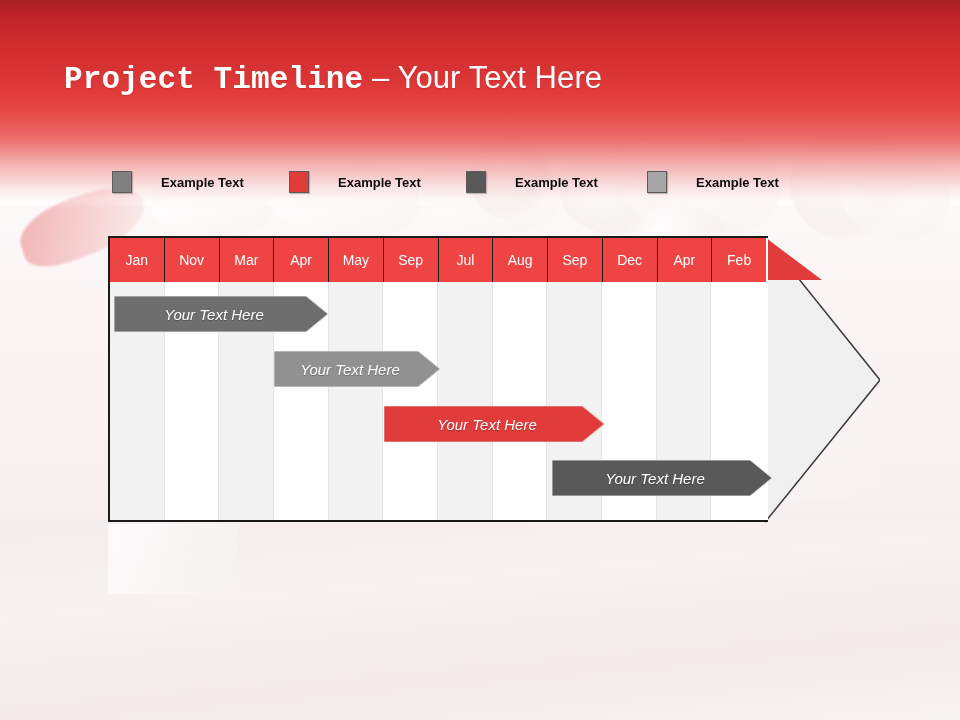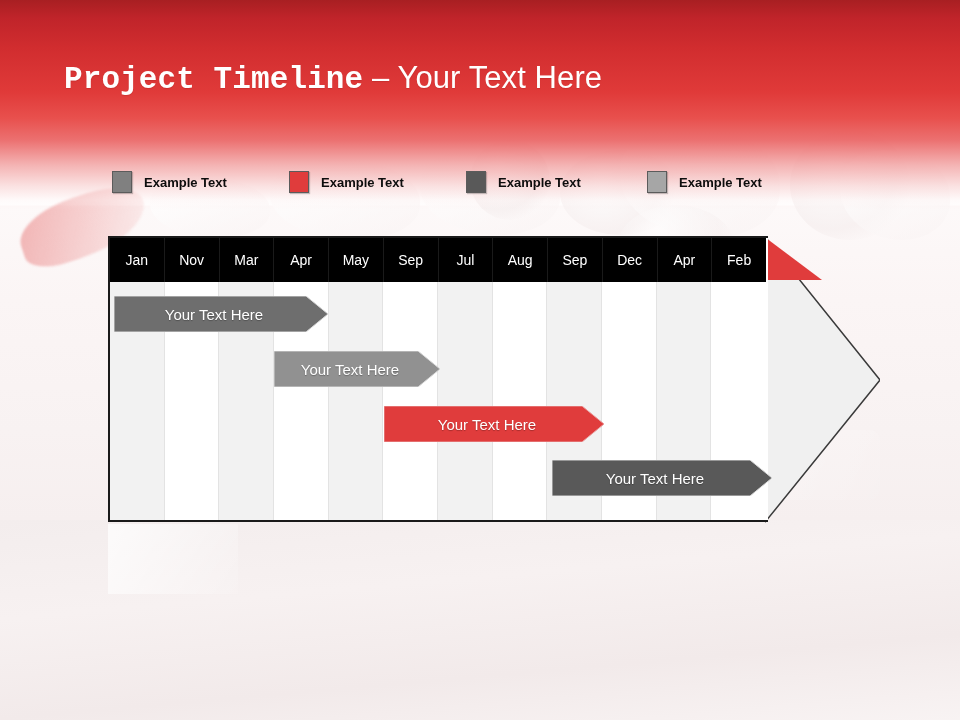--- a/index.html
+++ b/index.html
@@ -75,21 +75,21 @@
   .title .t-light { font-weight:normal; }
 
   
   .legend { position:absolute; left:0; top:168px; width:960px; height:28px; z-index:9; }
   .legend-item { position:absolute; top:0; height:28px; display:flex; align-items:center; }
   .legend-sw {
     width:20px; height:22px; border:1px solid #5b5b5b; box-sizing:border-box;
     box-shadow:1px 1px 1px rgba(0,0,0,0.22);
   }
   .legend-label {
-    margin-left:12px; font-size:13px; font-weight:bold; color:#0d0d0d; white-space:nowrap;
+    margin-left:29px; font-size:13px; font-weight:bold; color:#0d0d0d; white-space:nowrap;
   }
 
   
   .gantt { position:absolute; left:108px; top:236px; width:772px; height:288px; z-index:8; }
 
   .gantt-arrow-tip { position:absolute; left:0; top:0; width:772px; height:288px; z-index:1; }
 
   .gantt-body {
     position:absolute; left:0; top:0; width:660px; height:286px; z-index:2;
     border-left:2px solid #1a1a1a;
@@ -98,34 +98,35 @@
     box-sizing:border-box;
     background:#ffffff;
   }
   .cols { position:absolute; left:0; top:0; width:656px; height:282px; display:flex; }
   .col { flex:1 1 0; height:100%; position:relative; }
   .col.shade { background:#f2f2f2; }
   .col .vline { position:absolute; right:0; top:0; width:1px; height:100%; background:#e3e3e3; }
 
   .head-row { position:absolute; left:0; top:0; width:656px; height:44px; display:flex; z-index:4; }
   .head-cell {
-    flex:1 1 0; background:#000000; color:#ffffff; font-size:14px;
+    flex:1 1 0; background:#ef4444; color:#ffffff; font-size:14px;
     display:flex; align-items:center; justify-content:center;
     border-right:1px solid #1a1a1a; box-sizing:border-box;
   }
   .head-cell:last-child { border-right:none; }
 
   
   .bar { position:absolute; height:36px; z-index:6; }
   .bar svg { display:block; }
   .bar-label {
     position:absolute; top:0; height:36px; left:0; right:14px;
     display:flex; align-items:center; justify-content:center;
     color:#ffffff; font-size:15px; white-space:nowrap; pointer-events:none;
     text-shadow:0 1px 1px rgba(0,0,0,0.28);
+    font-style:italic;
   }
 </style>
 </head>
 <body>
 
 <div id="slide">
 
   <div class="bg-photo"></div>
 
   <div class="bg-redstreak" style="left:18px; top:196px; width:130px; height:60px; transform:rotate(-18deg);"></div>

